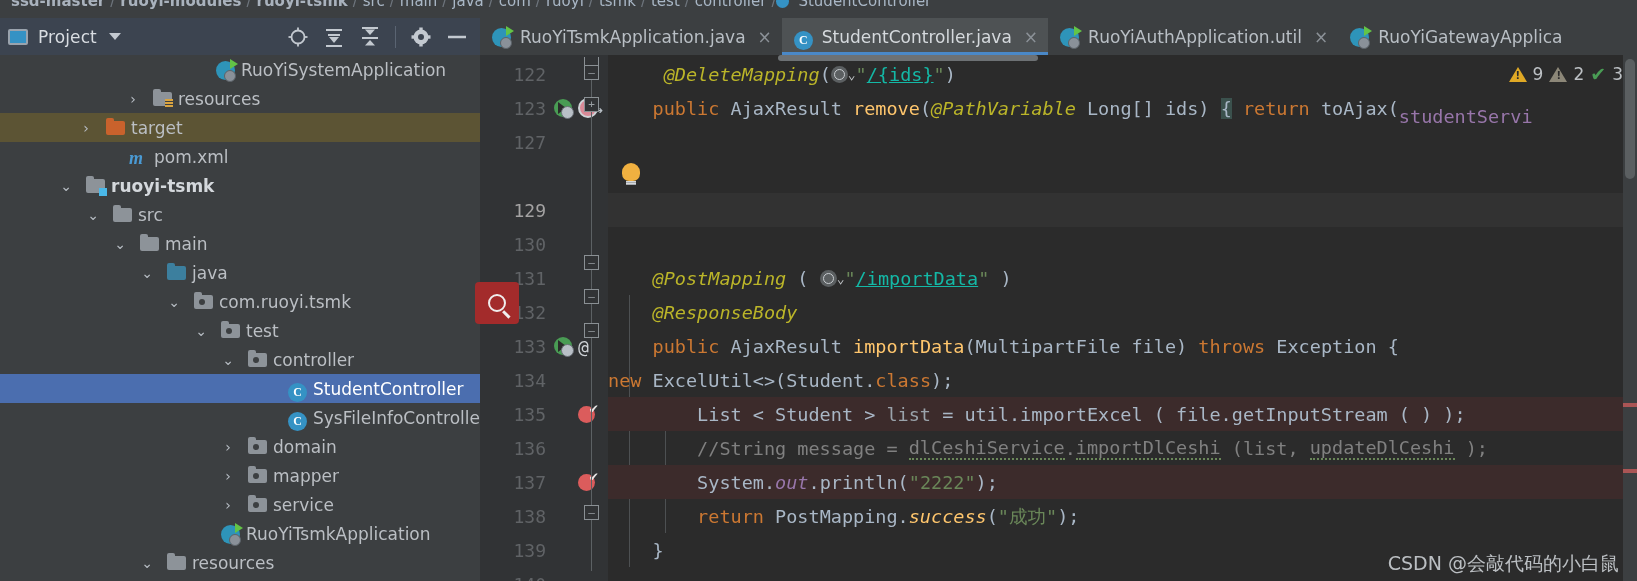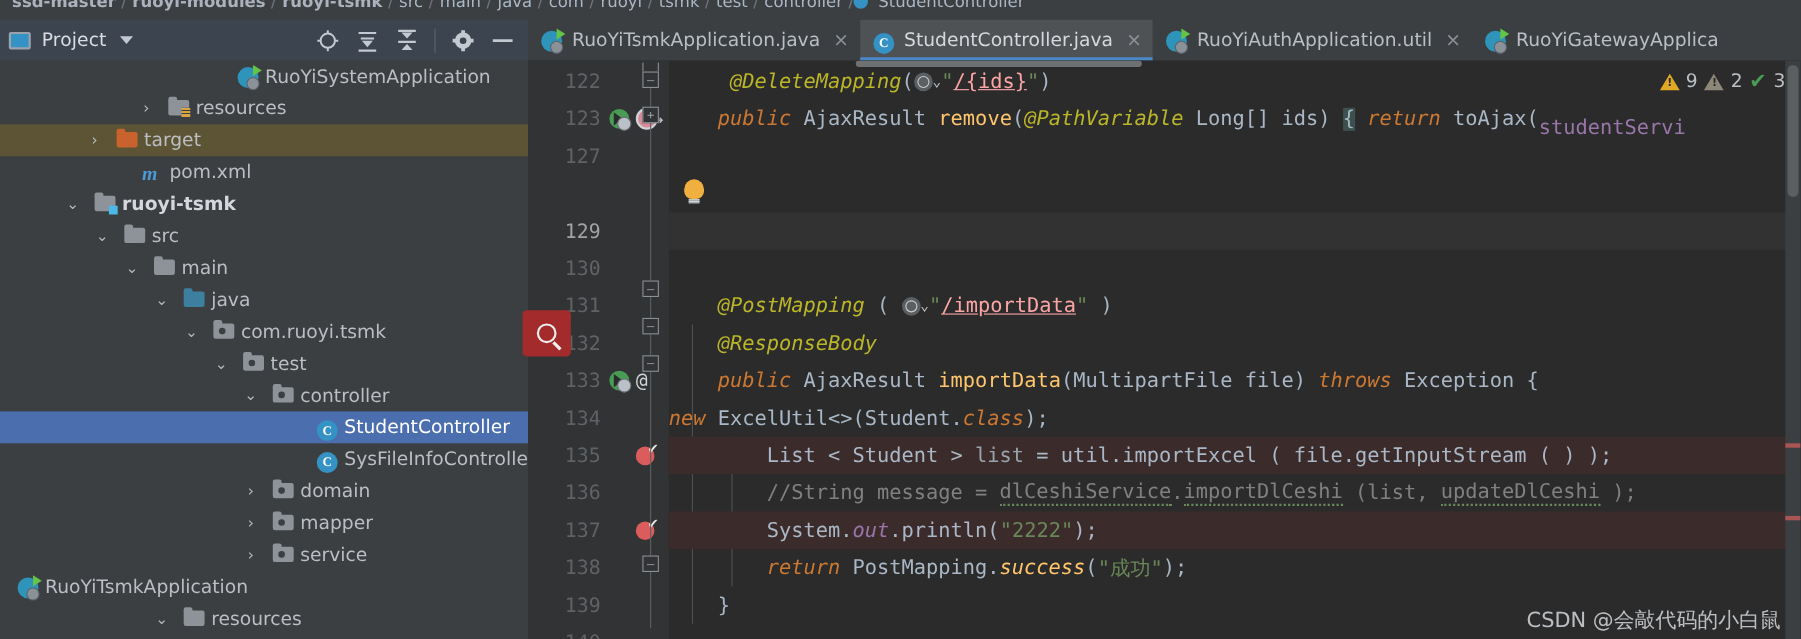--- a/index.html
+++ b/index.html
@@ -153,37 +153,37 @@
   .code { position: absolute; left: 128px; top: 0; right: 0; height: 526px; }
   .cline {
     position: absolute; left: 0; height: 34px; width: 1029px; display: flex; align-items: center;
     font-size: 18.5px; white-space: pre; color: #a9b7c6;
   }
   .cline.errbg { background: #3c2b2b; }
   .cline.curline { background: #323232; }
   .indent-guide { position:absolute; width:1px; background:#4d5052; }
 
   
-  .kw   { color:#cc7832;font-style:italic; }
+  .kw   { color:#cc7832; }
   .ann  { color:#bbb529;font-style:italic; }
   .typ  { color:#a9b7c6; }
   .fn   { color:#ffc66d; }
   .str  { color:#6a8759; }
   .fld  { color:#9876aa;margin-top:17px; }
   .cmt  { color:#808080; }
   .plain{ color:#a9b7c6; }
   .sfld { color:#9876aa; font-style:italic; }
   .grey { color:#a9b7c6; }
   .brace-hl { background:#3b514d; }
 
   .web-ico { display:inline-block; width:17px;height:17px;border-radius:50%;background:#5b5f61;
      position:relative; vertical-align:-3px; }
   .web-ico:before{content:""; position:absolute; inset:3px; border:1px solid #c8ccd0; border-radius:50%;}
   .chev { color:#c0c4c8; font-size:13px; }
-  .url-link { color:#fca5a5; text-decoration: underline; }
+  .url-link { color:#14b8a6; text-decoration: underline; }
 
   .squig { border-bottom: 2px dotted #6a8759; }
 
   
   .inspect {
     position: absolute; right: 14px; top: 8px; display: flex; align-items: center; gap: 6px;
     font-family: "DejaVu Sans", sans-serif; font-size: 17px; color: #bcc0c4; z-index: 5;
   }
   .tri { width:0;height:0;border-left:9px solid transparent;border-right:9px solid transparent; position:relative; }
   .tri.warn { border-bottom:15px solid #e0a925; }
@@ -390,21 +390,21 @@
       <span class="ico" style="margin-left:12px"><span class="f-dark"><span class="pkg-dot"></span></span></span>
       <span class="label">mapper</span>
     </div>
 
     <div class="row" style="padding-left:220px">
       <span class="arrow">›</span>
       <span class="ico" style="margin-left:12px"><span class="f-dark"><span class="pkg-dot"></span></span></span>
       <span class="label">service</span>
     </div>
 
-    <div class="row" style="">
+    <div class="row" style="padding-left:205px">
       <span class="arrow none"></span>
       <span class="ico"><span class="spring-icon"></span></span>
       <span class="label">RuoYiTsmkApplication</span>
     </div>
 
     <div class="row" style="padding-left:139px">
       <span class="arrow">⌄</span>
       <span class="ico" style="margin-left:12px"><span class="f-grey"></span></span>
       <span class="label">resources</span>
     </div>

